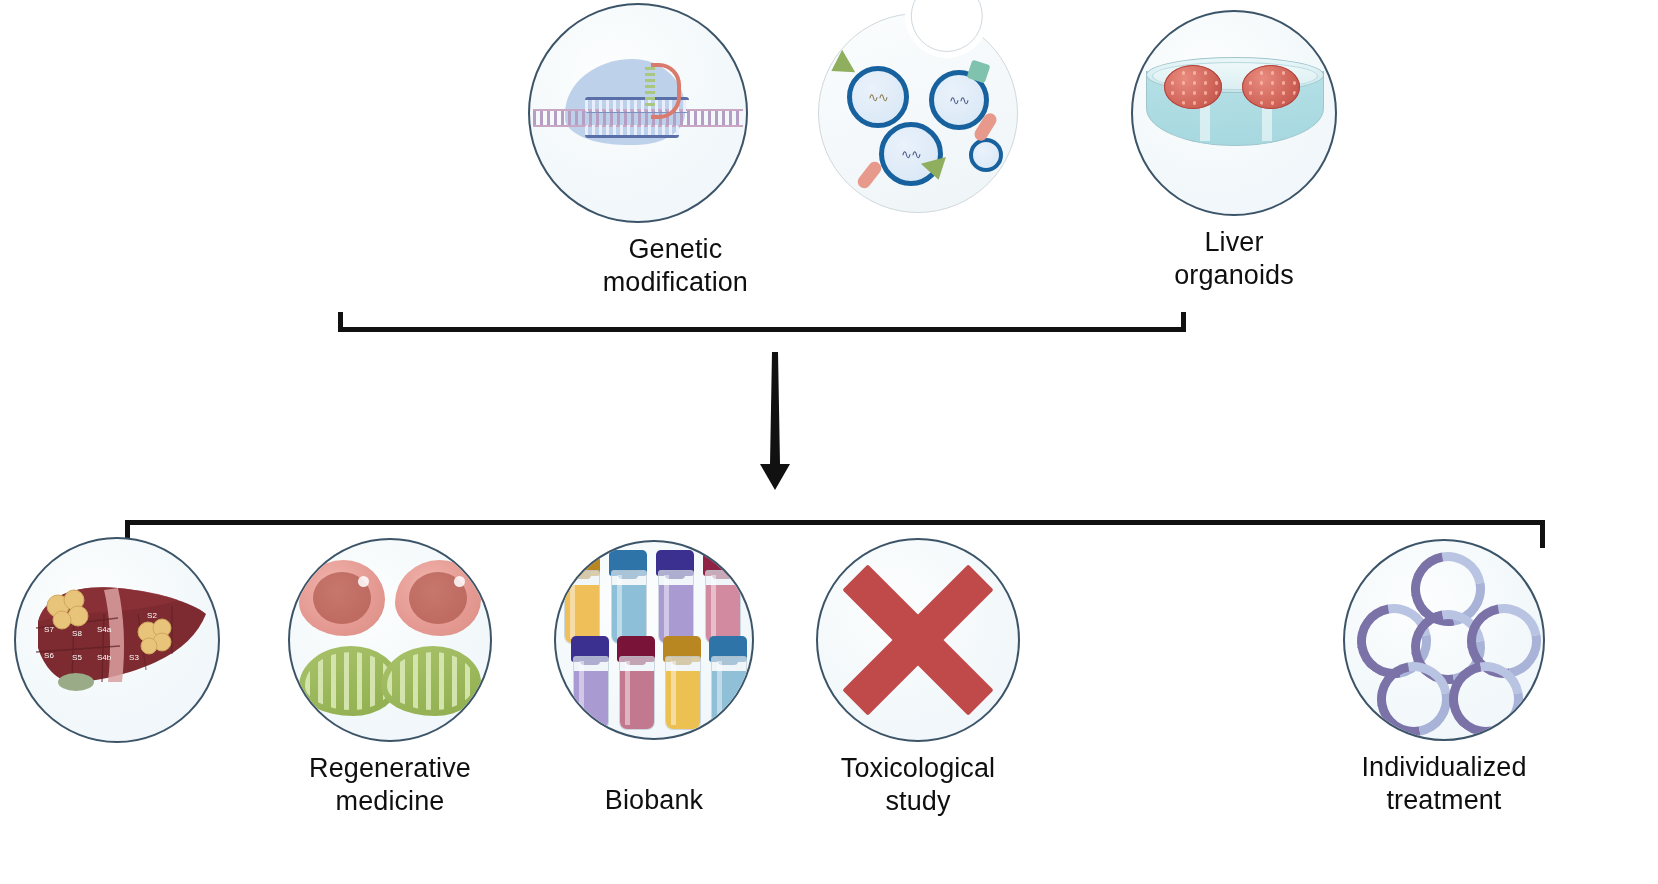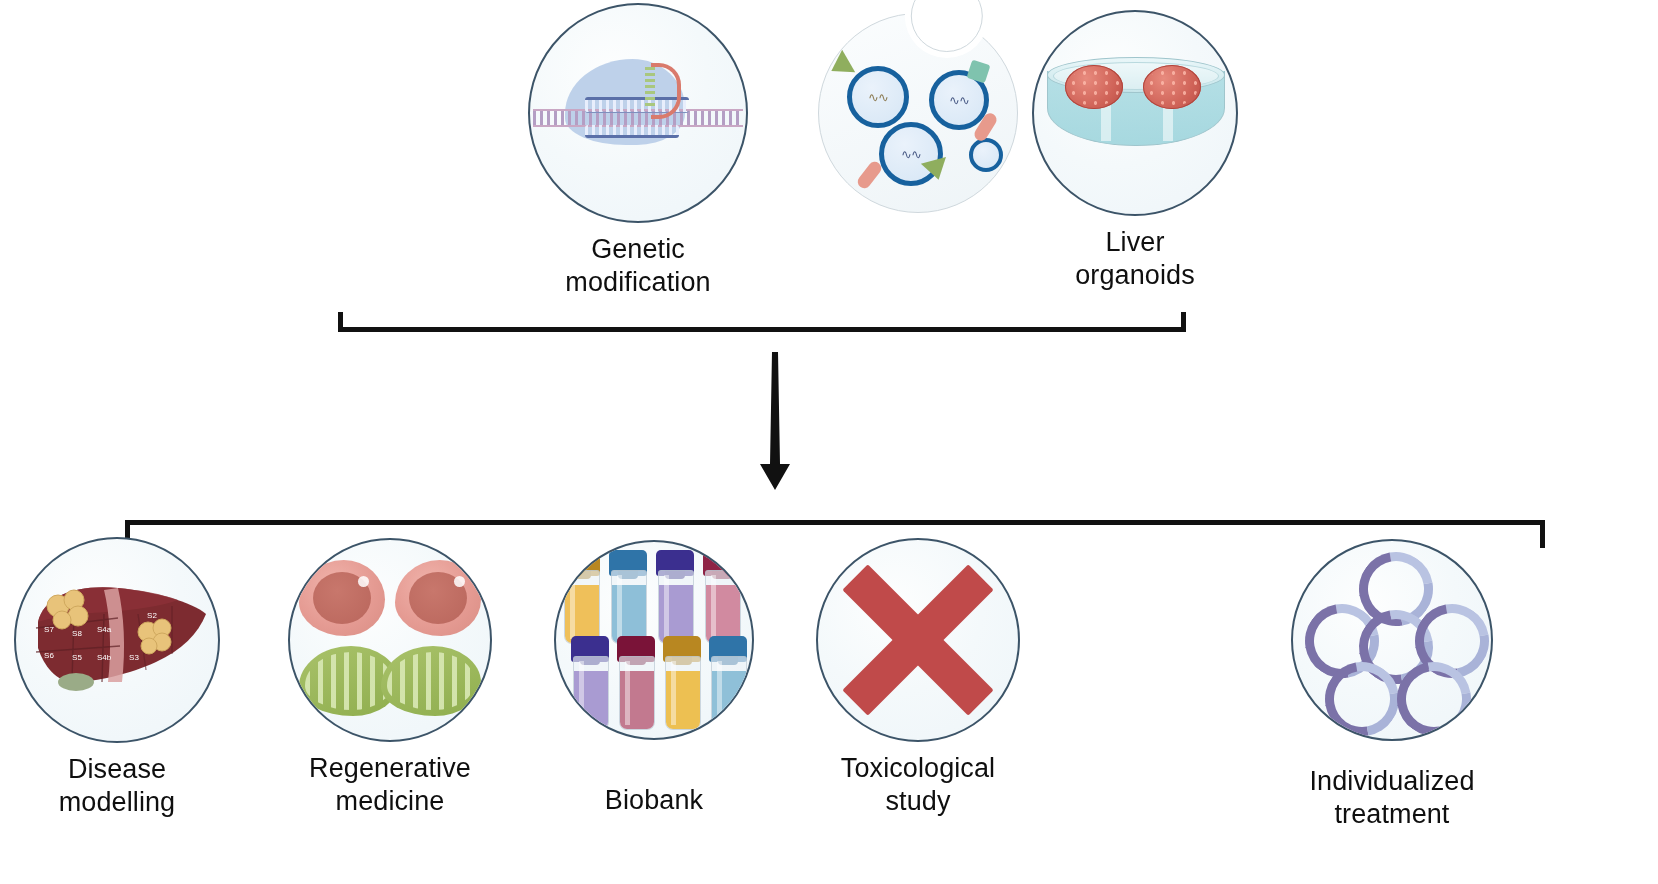--- a/index.html
+++ b/index.html
@@ -251,21 +251,21 @@
     border-top-color:#b9c3e2;border-right-color:#a9b3d8;
     transform:rotate(35deg);
   }
 </style>
 </head>
 <body>
 
 <div class="canvas">
 
 
-  <div class="node" style="left:528px;top:3px;width:220px;">
+  <div class="node" style="left:528px;top:3px;width:220px;align-items:flex-end;">
     <div class="disc" style="width:220px;height:220px;">
       <div class="crispr">
         <div class="cas9"></div>
         <div class="dna-strand"></div>
         <div class="dna-open"></div>
         <div class="dna-open2"></div>
         <div class="guide2"></div>
         <div class="guide"></div>
       </div>
     </div>
@@ -289,21 +289,21 @@
           <span class="rna b">∿∿</span>
         </div>
         <div class="rod" style="left:44px;top:146px;transform:rotate(38deg);"></div>
         <div class="tri" style="left:104px;top:146px;transform:rotate(165deg);"></div>
         <div class="ves" style="left:150px;top:124px;width:26px;height:26px;border-width:4px;"></div>
         <div class="rod" style="left:160px;top:98px;transform:rotate(32deg);"></div>
       </div>
     </div>
   </div>
 
-  <div class="node" style="left:1032px;top:10px;width:206px;">
+  <div class="node" style="left:1131px;top:10px;width:206px;">
     <div class="disc" style="width:206px;height:206px;">
       <div class="dish">
         <div class="dish-wall"></div>
         <div class="dish-gloss"></div>
         <div class="dish-gloss g2"></div>
         <div class="dish-rim"></div>
         <div class="dish-rim2"></div>
         <div class="orga o1">
             <div class="dots"></div>
           </div>
@@ -358,22 +358,20 @@
           <text x="55" y="66">S8</text>
           <text x="82" y="62">S4a</text>
           <text x="130" y="48">S2</text>
           <text x="27" y="88">S6</text>
           <text x="55" y="90">S5</text>
           <text x="82" y="90">S4b</text>
           <text x="112" y="90">S3</text>
         </g>
       </svg>
     </div>
-    <div class="label">Disease
-modelling</div>
   </div>
 
   <div class="node" style="left:288px;top:538px;width:204px;">
     <div class="disc" style="width:204px;height:204px;">
       <div class="regen">
         <div class="rcell c1">
             <div class="nuc"></div>
             <div class="hl"></div>
           </div>
         <div class="rcell c2">
@@ -463,21 +461,21 @@
       <div class="xmark">
           <span class="a"></span>
           <span class="b"></span>
         </div>
     </div>
     <div class="label">Toxicological
 study</div>
   </div>
 
 
-  <div class="node" style="left:1291px;top:539px;width:202px;gap:14px;">
+  <div class="node" style="left:1343px;top:539px;width:202px;">
     <div class="disc" style="width:202px;height:202px;">
       <div class="plasmids">
         <div class="ring" style="left:62px;top:2px;"></div>
         <div class="ring" style="left:8px;top:54px;"></div>
         <div class="ring" style="left:62px;top:60px;"></div>
         <div class="ring" style="left:118px;top:54px;"></div>
         <div class="ring" style="left:28px;top:112px;"></div>
         <div class="ring" style="left:100px;top:112px;"></div>
       </div>
     </div>

